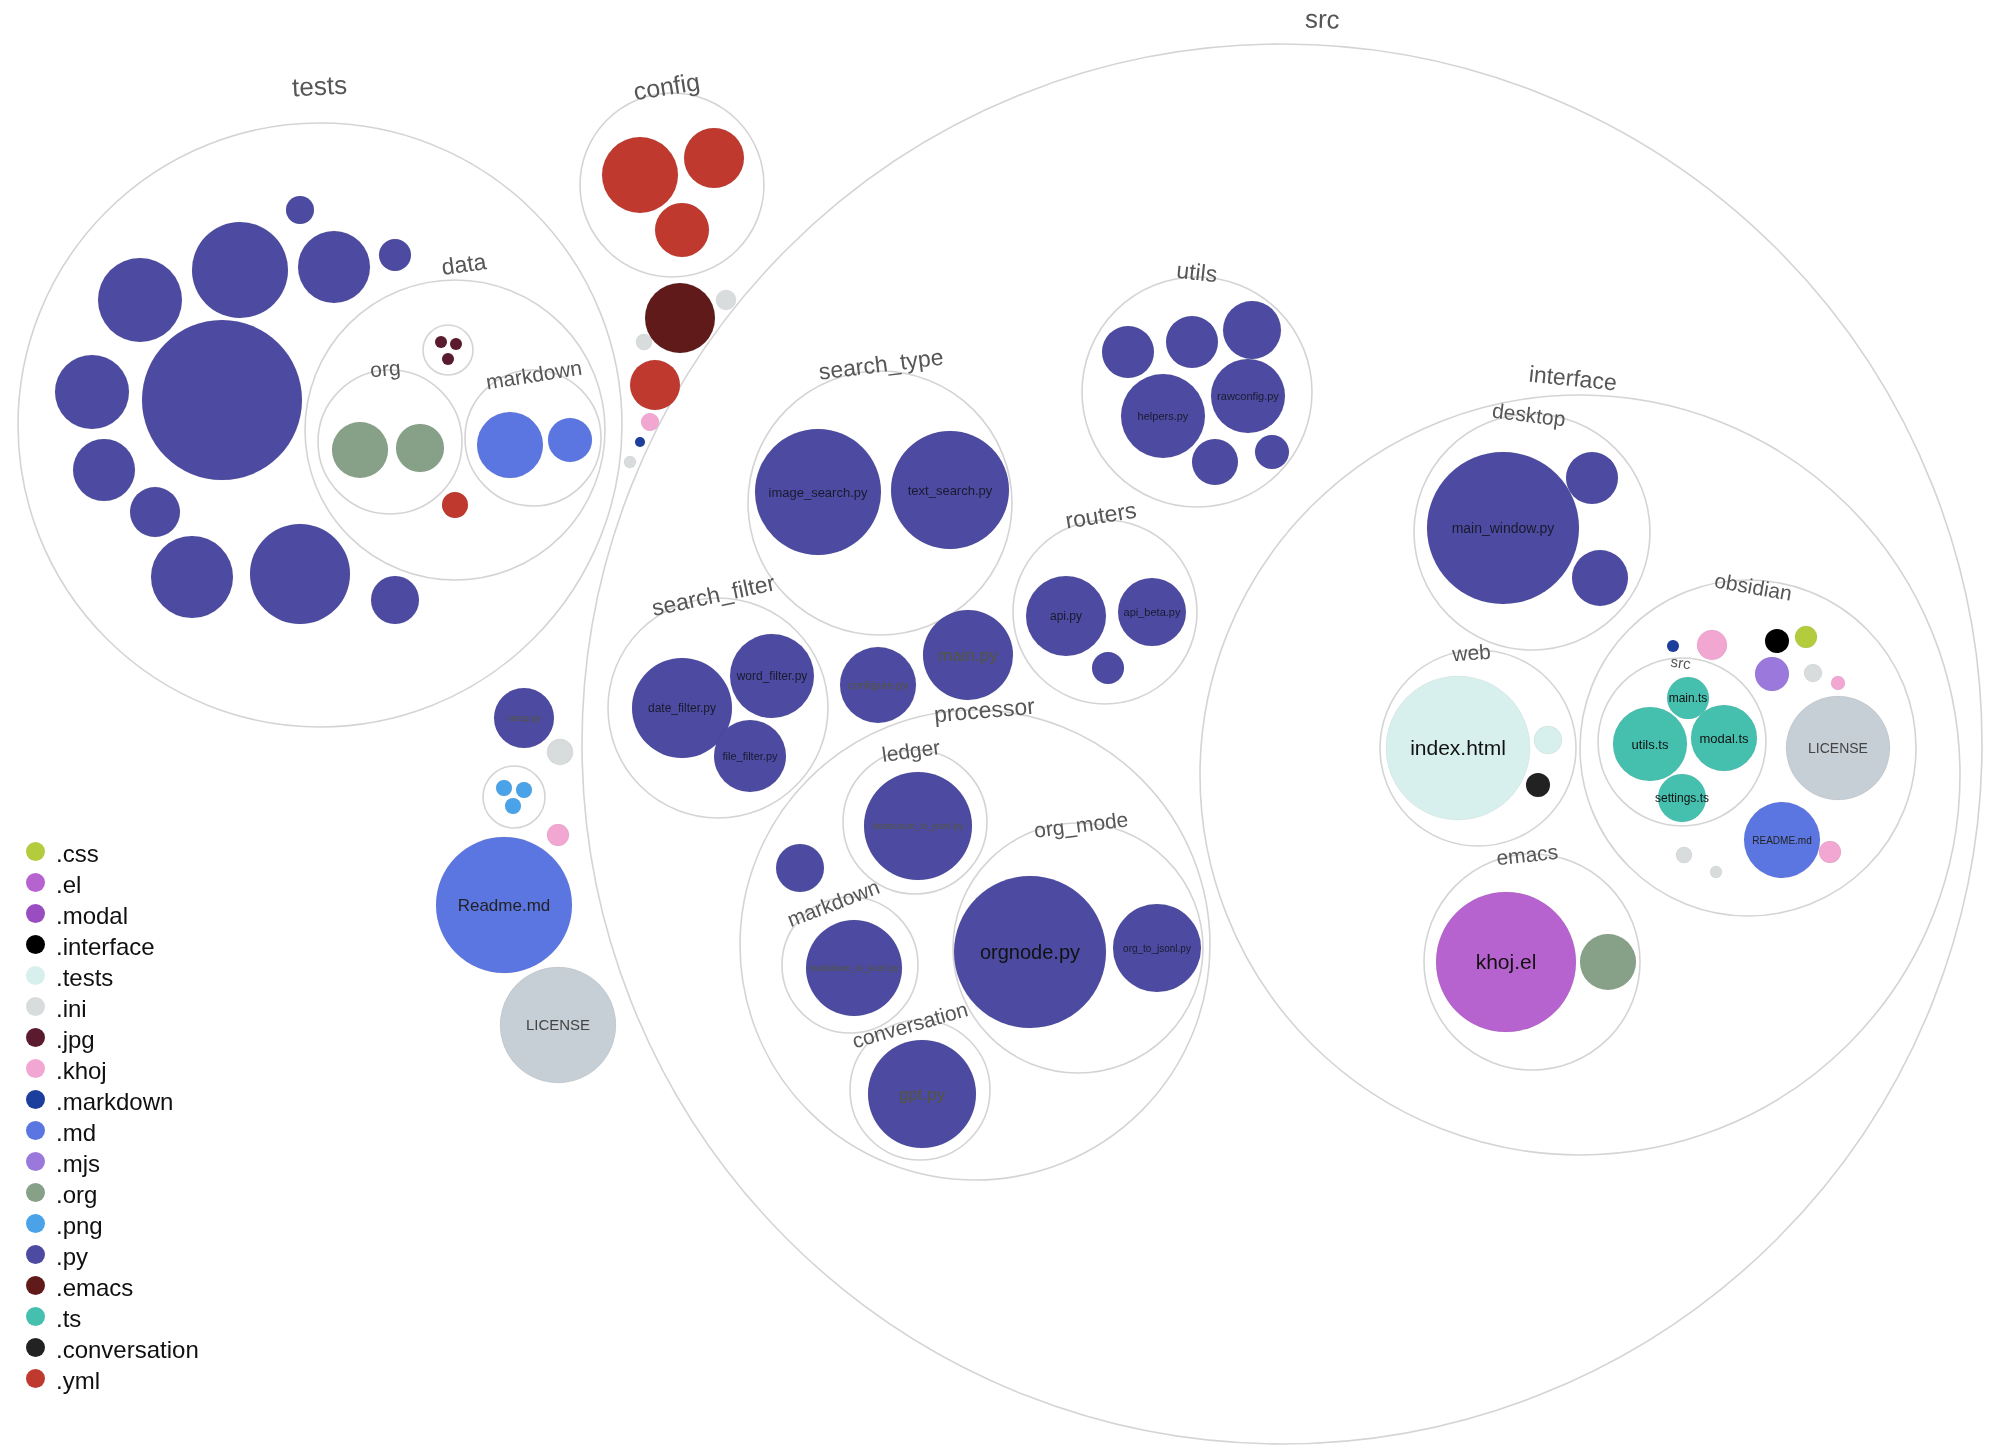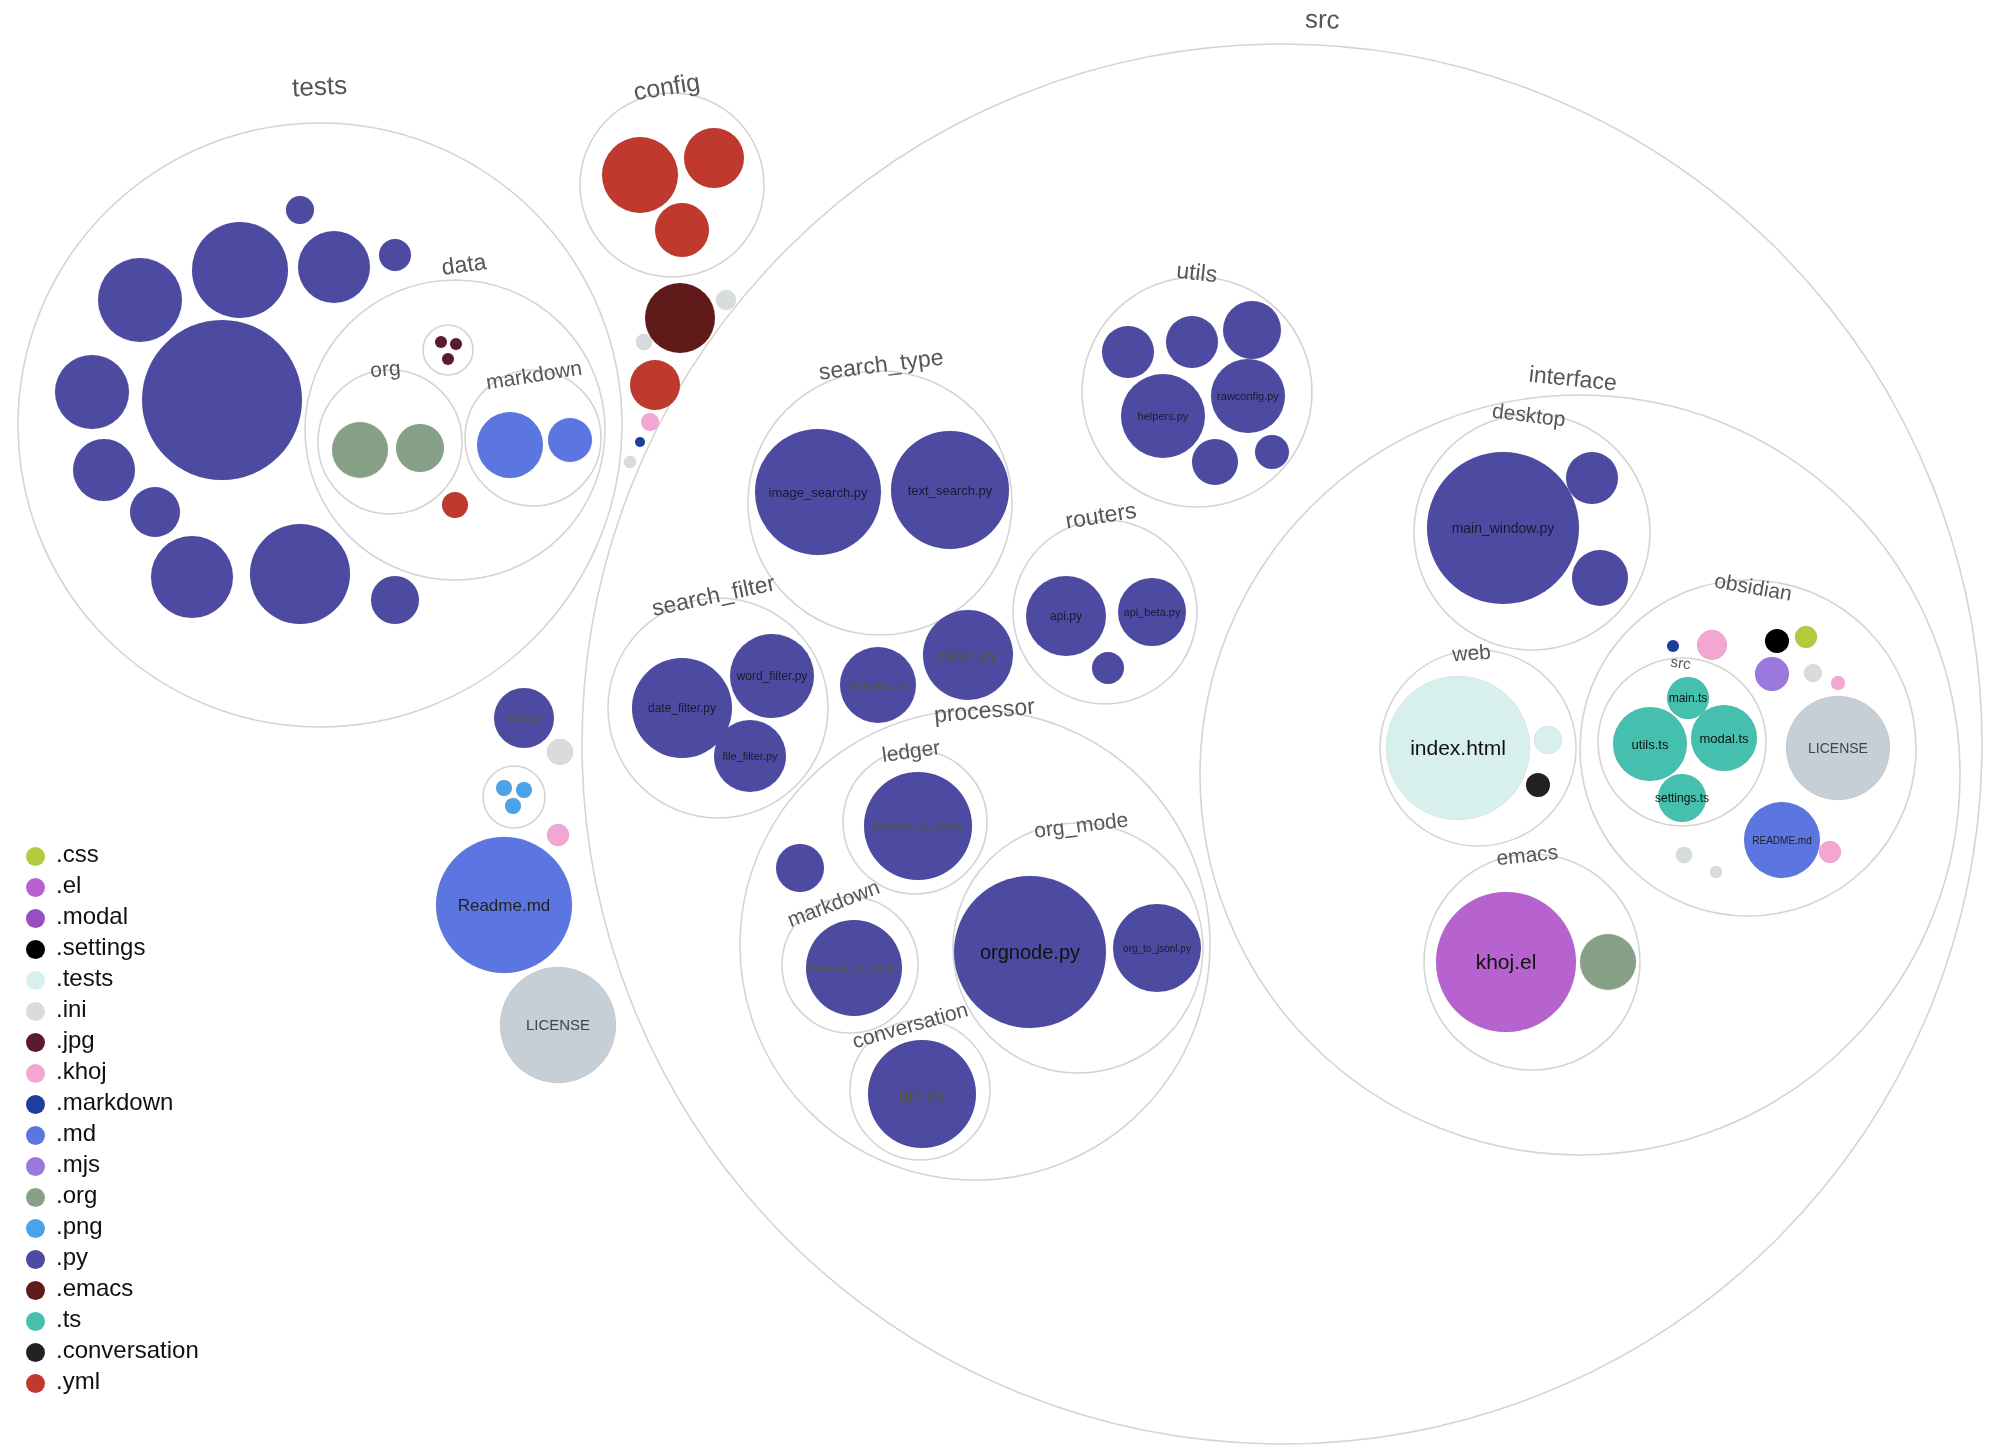--- a/index.html
+++ b/index.html
@@ -5,21 +5,21 @@
   html,body{margin:0;padding:0;background:#fff;}
   #stage{position:relative;width:1995px;height:1451px;background:#fff;overflow:hidden;
          font-family:"Liberation Sans",sans-serif;}
   #chart{position:absolute;left:0;top:0;}
   .dir{fill:none;stroke:#d4d4d4;stroke-width:1.6px;}
   .file{stroke:rgba(0,0,0,0.05);stroke-width:1px;}
   .dirlabel{fill:#565656;text-anchor:middle;font-family:"Liberation Sans",sans-serif;}
   .filelabel{text-anchor:middle;font-family:"Liberation Sans",sans-serif;}
   #legend{position:absolute;left:26px;top:842px;display:flex;flex-direction:column;gap:7px;
           font-size:24px;line-height:24px;color:#101010;}
-  .legend-item{display:flex;align-items:flex-end;gap:11px;}
+  .legend-item{display:flex;align-items:flex-start;gap:11px;}
   .dot{width:19px;height:19px;border-radius:50%;flex:0 0 auto;display:inline-block;}
 </style>
 </head>
 <body>
 
 <div id="stage">
   <svg id="chart" width="1995" height="1451" viewBox="0 0 1995 1451">
       <circle cx="320" cy="425" r="302" class="dir"></circle>
       <circle cx="455" cy="430" r="150" class="dir"></circle>
       <circle cx="390" cy="442" r="72" class="dir"></circle>
@@ -186,21 +186,21 @@
       <div class="legend-item">
         <span class="dot" style="background: rgb(183, 99, 207);"></span>
         <span>.el</span>
       </div>
       <div class="legend-item">
         <span class="dot" style="background: rgb(154, 77, 192);"></span>
         <span>.modal</span>
       </div>
       <div class="legend-item">
         <span class="dot" style="background: rgb(0, 0, 0);"></span>
-        <span>.settings</span>
+        <span>.interface</span>
       </div>
       <div class="legend-item">
         <span class="dot" style="background: rgb(215, 240, 237);"></span>
         <span>.tests</span>
       </div>
       <div class="legend-item">
         <span class="dot" style="background: rgb(216, 220, 220);"></span>
         <span>.ini</span>
       </div>
       <div class="legend-item">

